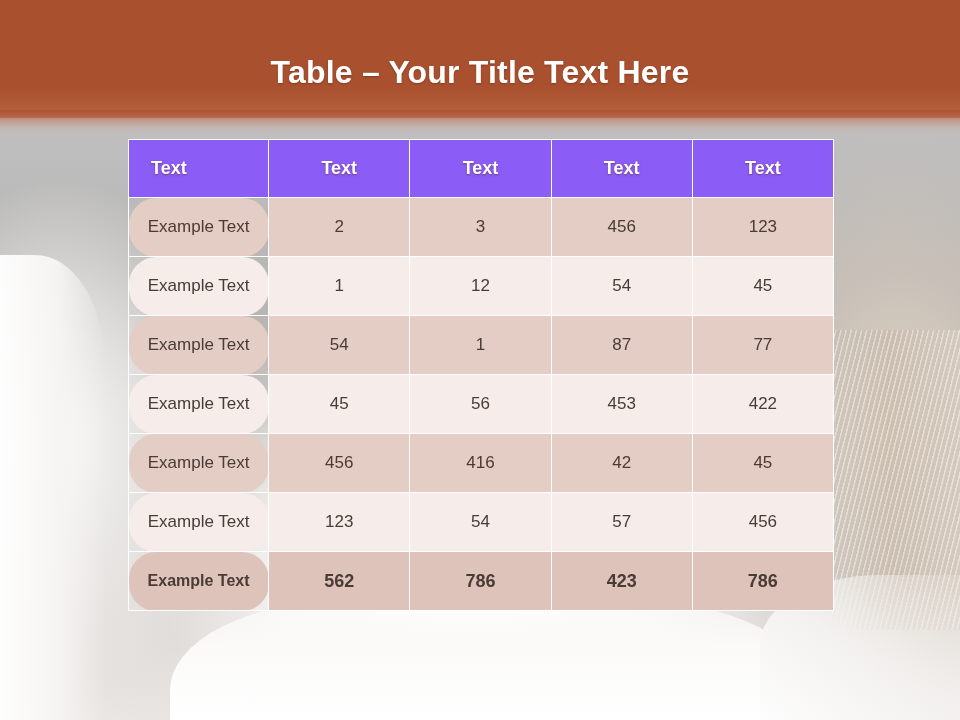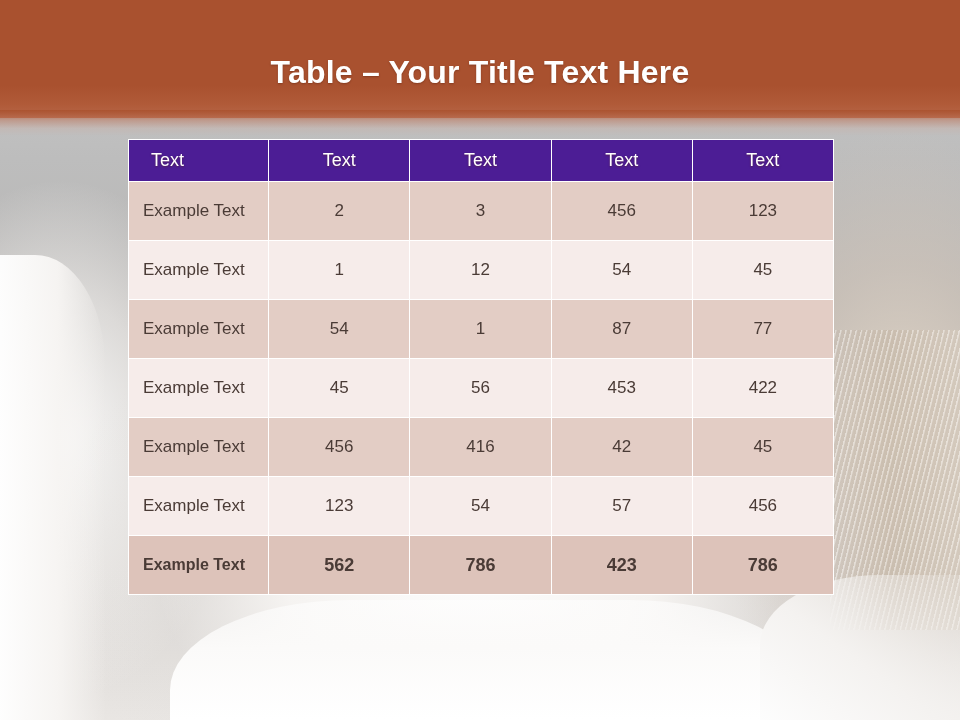--- a/index.html
+++ b/index.html
@@ -124,42 +124,43 @@
   table.data td {
     border: 1px solid #ffffff;
     height: 59px;
     padding: 0 14px;
     font-size: 17px;
     color: #4a3b36;
     vertical-align: middle;
     box-sizing: border-box;
   }
   table.data thead th {
-    background: #4c1d95;
+    background: #8b5cf6;
     color: #ffffff;
-    font-weight: normal;
+    font-weight: bold;
     font-size: 18px;
-    height: 42px;
+    height: 58px;
     text-shadow: 0 1px 2px rgba(90,35,18,0.5);
     text-align: left;
   }
   table.data thead th.col-label {
     padding-left: 22px;
   }
   table.data thead th.col-num {
     text-align: center;
   }
   col.c-label { width: 140px; }
   col.c-num { width: 141px; }
 
   td.label {
-    text-align: left;
+    text-align: center;
     padding-left: 16px;
     font-size: 16px;
     color: #4f3f39;
+    border-radius: 27px;
   }
   td.num {
     text-align: center;
     font-size: 18px;
     color: #4a3a34;
   }
   tr.odd td {
     background: #e3cdc5;
   }
   tr.even td {

